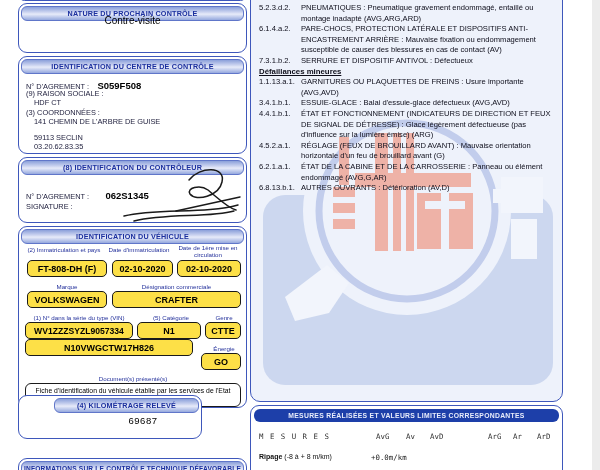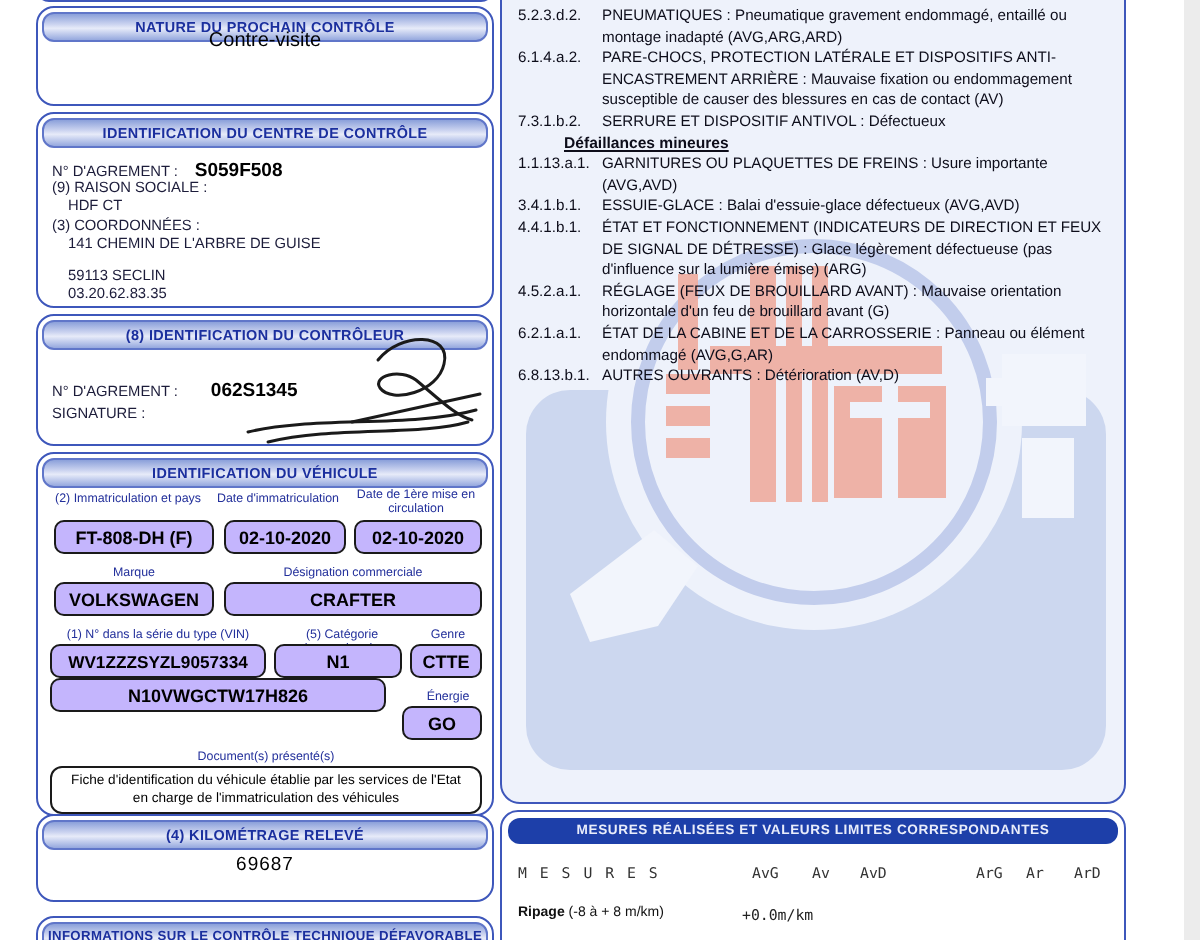--- a/index.html
+++ b/index.html
@@ -17,35 +17,35 @@
 
   
   .left-col{position:absolute;left:18px;top:0;width:229px;height:470px;}
   .abs{position:absolute;}
   .lbl{font-size:7.4px;color:#1c1c3a;}
   .val-b{font-size:9.5px;font-weight:bold;color:#000;}
   .center-text{width:100%;text-align:center;}
 
   
   .flabel{position:absolute;font-size:6.2px;color:#23309b;text-align:center;line-height:7px;}
-  .field{position:absolute;height:17px;border:1.2px solid #1a1a1a;border-radius:5px;background:#c4b5fd;
+  .field{position:absolute;height:17px;border:1.2px solid #1a1a1a;border-radius:5px;background:#fde047;
          display:flex;align-items:center;justify-content:center;font-size:9px;font-weight:600;color:#000;box-sizing:border-box;}
   .docbox{position:absolute;border:1.2px solid #1a1a1a;border-radius:6px;background:#fff;
           display:flex;align-items:center;justify-content:center;text-align:center;
           font-size:6.8px;color:#000;line-height:9px;padding:2px 6px;box-sizing:border-box;}
 
   
   .right-panel{position:absolute;left:250px;top:-14px;width:313px;height:416px;
                background:#eef2fb;border:1.5px solid #3e57bb;border-radius:10px;
                box-sizing:border-box;overflow:hidden;}
   .defects{position:relative;z-index:2;padding:16px 6px 0 8px;}
   .d-item{display:flex;font-size:7.6px;line-height:10.6px;color:#0d0d1a;}
   .d-code{width:42px;flex-shrink:0;}
   .d-txt{flex:1;}
-  .d-minor-h{font-size:7.8px;line-height:10.6px;font-weight:bold;text-decoration:underline;color:#0d0d1a;margin-left:23px;}
+  .d-minor-h{font-size:7.8px;line-height:10.6px;font-weight:bold;text-decoration:underline;color:#0d0d1a;}
   .watermark{position:absolute;left:6px;top:128px;z-index:1;}
 
   
   .measures{position:absolute;left:250px;top:405px;width:313px;height:80px;
             background:#fff;border:1.5px solid #3e57bb;border-radius:9px;box-sizing:border-box;}
   .mhdr{margin:3px 3px 0 3px;height:13px;border-radius:6px;background:#1d3fa9;
         display:flex;align-items:center;justify-content:center;
         font-size:6.8px;font-weight:bold;color:#e9edfb;letter-spacing:.3px;white-space:nowrap;}
   .mono{font-family:"DejaVu Sans Mono","Liberation Mono",monospace;}
   .mcol{position:absolute;font-size:7.4px;color:#333;}
@@ -120,21 +120,21 @@
 
       <div class="flabel" style="left:6px;top:118px;width:168px;">Type/CNIT</div>
       <div class="flabel" style="left:188px;top:118px;width:34px;">Énergie</div>
       <div class="field" style="left:6px;top:112px;width:168px;">N10VWGCTW17H826</div>
       <div class="field" style="left:182px;top:126px;width:40px;">GO</div>
 
       <div class="flabel" style="left:6px;top:148px;width:216px;">Document(s) présenté(s)</div>
       <div class="docbox" style="left:6px;top:156px;width:216px;height:24px;">Fiche d'identification du véhicule établie par les services de l'Etat en charge de l'immatriculation des véhicules</div>
     </div>
 
-    <div class="box" style="left:0;top:407px;width:229px;height:44px;">
+    <div class="box" style="left:0;top:395px;width:184px;height:44px;padding-left:33px;">
       <div class="hdr">(4) KILOMÉTRAGE RELEVÉ</div>
       <div class="abs center-text" style="top:19px;font-size:9.5px;color:#000;letter-spacing:.5px;">69687</div>
     </div>
 
     <div class="box" style="left:0;top:458px;width:229px;height:40px;">
       <div class="hdr small">INFORMATIONS SUR LE CONTRÔLE TECHNIQUE DÉFAVORABLE</div>
     </div>
   </div>
 
   <div class="right-panel">

